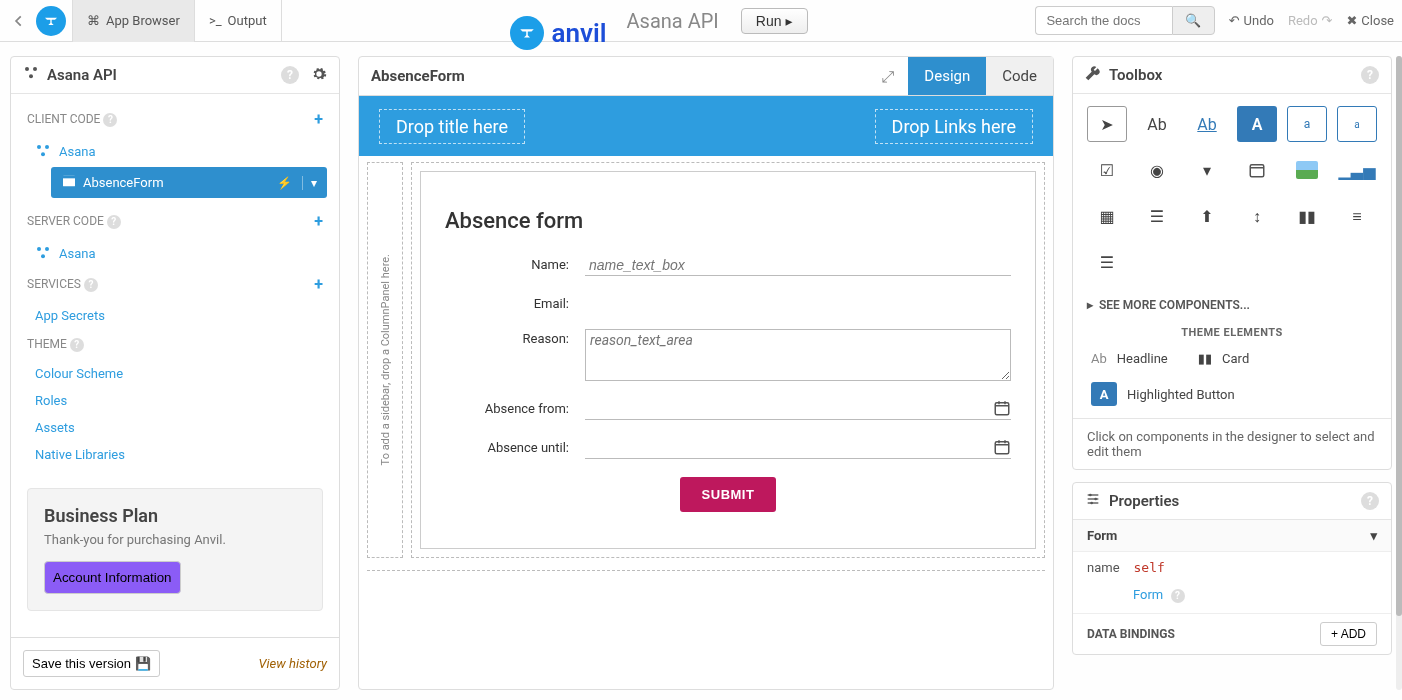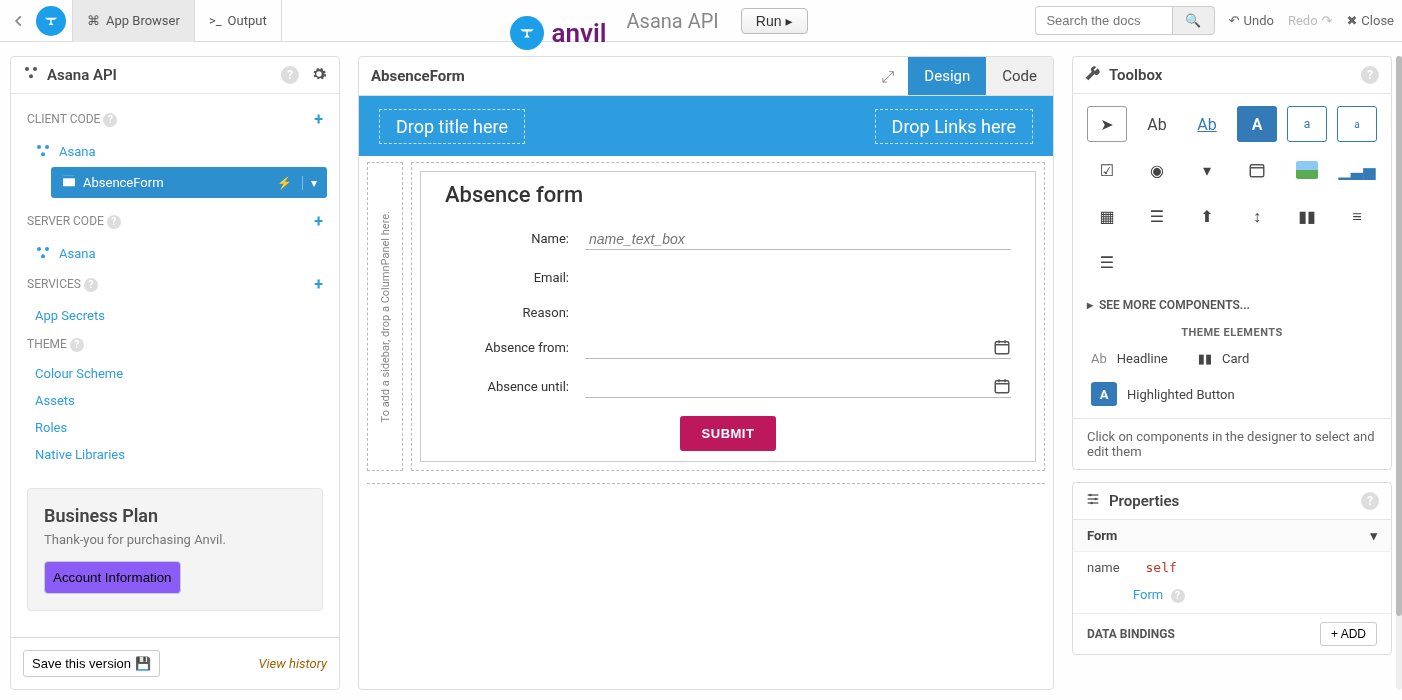--- a/index.html
+++ b/index.html
@@ -27,21 +27,21 @@
 .anvil-logo {
   width:30px;height:30px;border-radius:50%;background:#1c9ee8;margin:0 6px;display:flex;align-items:center;justify-content:center;
 }
 .anvil-logo svg{fill:#fff;width:16px;height:16px;}
 .tabbtn {
   display:flex;align-items:center;gap:6px;padding:0 14px;height:42px;border-right:1px solid #ddd;color:#555;
 }
 .tabbtn.active { background:#e9e9e9; }
 .tabbtn.first { border-left:1px solid #ddd; }
 .topbar .center { flex:1;display:flex;align-items:center;justify-content:center;gap:10px; }
-.brand-anvil { display:flex; align-items:center; gap:8px; font-size:26px; font-weight:600; color:#701a75;margin-top:24px;}
+.brand-anvil { display:flex; align-items:center; gap:8px; font-size:26px; font-weight:600; color:#1d4ed8;margin-top:24px;}
 .brand-anvil .anv-logo-big {
   width:34px;height:34px;border-radius:50%;background:#1c9ee8;display:flex;align-items:center;justify-content:center;
 }
 .brand-anvil .anv-logo-big svg{fill:#fff;width:18px;height:18px;}
 .app-title { font-size:20px;color:#888;margin-left:10px;}
 .run-btn {
   border:1px solid #bbb;border-radius:4px;padding:4px 14px;background:linear-gradient(#fff,#eee);display:flex;align-items:center;gap:4px;font-size:14px;color:#333;margin-left:12px;
 }
 .topbar .right {display:flex;align-items:center;gap:14px;}
 .searchbox {display:flex;align-items:center;}
@@ -97,21 +97,21 @@
 .dc-tab.inactive{background:#f0f0f0;color:#444;}
 .design-surface{flex:1;padding:0;}
 .hero{
   background:#2e9ddf;height:60px;display:flex;align-items:center;justify-content:space-between;padding:0 20px;
 }
 .drop-box{border:1px dashed rgba(255,255,255,.7);color:#fff;padding:6px 16px;font-size:18px;}
 .canvas-wrap{display:flex;padding:0 8px 8px 8px;gap:8px;margin-top:6px;}
 .side-drop{border:1px dashed #bbb;width:36px;display:flex;align-items:center;justify-content:center;}
 .side-drop span{writing-mode:vertical-rl;transform:rotate(180deg);font-size:11px;color:#888;}
 .form-canvas{flex:1;border:1px dashed #bbb;}
-.inner-card{border:1px solid #ccc;margin:8px;padding:10px 24px;}
+.inner-card{border:1px solid #ccc;margin:8px;padding:36px 24px;}
 .inner-card h2{font-size:22px;font-weight:500;color:#333;margin-bottom:22px;}
 .frow{display:flex;align-items:flex-start;margin-bottom:18px;}
 .frow label{width:140px;text-align:right;padding-right:16px;color:#333;padding-top:2px;}
 .frow .fld{flex:1;border:none;border-bottom:1px solid #bbb;padding:2px 4px;font-style:italic;color:#999;font-size:14px;}
 .frow textarea.fld{height:52px;border:1px solid #bbb;resize:vertical;font-family:inherit;}
 .frow .date-fld{flex:1;display:flex;align-items:center;border-bottom:1px solid #bbb;padding-bottom:2px;}
 .frow .date-fld input{flex:1;border:none;}
 .cal-icon{width:18px;height:18px;display:inline-block;}
 .cal-icon svg{width:18px;height:18px;stroke:#555;fill:none;stroke-width:2;}
 .submit-wrap{text-align:center;margin-top:18px;}
@@ -129,21 +129,21 @@
 .seemore{padding:6px 14px;font-size:12px;color:#555;font-weight:600;display:flex;align-items:center;gap:6px;}
 .theme-el-hdr{text-align:center;font-size:11px;font-weight:700;color:#666;letter-spacing:.5px;padding:8px 0;}
 .theme-row{display:flex;gap:30px;padding:4px 18px;align-items:center;}
 .theme-cell{display:flex;align-items:center;gap:10px;font-size:13px;color:#444;}
 .hl-btn{background:#337ab7;color:#fff;border-radius:3px;width:26px;height:24px;display:flex;align-items:center;justify-content:center;font-weight:700;}
 .helper-note{border-top:1px solid #e5e5e5;padding:10px 14px;color:#666;font-size:13px;}
 
 .properties .prop-body{padding:0;}
 .prop-row{display:flex;align-items:center;justify-content:space-between;padding:8px 14px;border-bottom:1px solid #eee;}
 .prop-row.hdr{font-weight:700;color:#444;background:#fafafa;}
-.prop-kv{display:flex;align-items:center;gap:26px;padding:8px 14px;}
+.prop-kv{display:flex;align-items:center;gap:14px;padding:8px 14px;}
 .prop-kv .k{color:#555;}
 .prop-kv .v{color:#c0392b;font-family:Menlo,Consolas,monospace;}
 .prop-type{padding:4px 14px 10px 60px;}
 .prop-type a{color:#2e9ddf;}
 .databind{display:flex;align-items:center;justify-content:space-between;padding:8px 14px;border-top:1px solid #eee;}
 .addbtn{border:1px solid #ccc;border-radius:3px;padding:4px 10px;background:#fff;font-size:12px;}
 
 .gear-icon svg,.wrench-icon svg,.sliders-icon svg,.module-icon svg,.window-icon svg{width:16px;height:16px;fill:#555;}
 .tree-item .module-icon svg{fill:#2e9ddf;}
 .tree-item.form .window-icon svg{fill:#fff;}
@@ -282,22 +282,22 @@
         <span class="plus">+</span>
       </div>
       <div class="tree-item" style="color:#2e9ddf;">
         <span>App Secrets</span>
       </div>
       <div class="sec-hdr">
         <span><span>THEME</span> <span class="help-circ" style="display:inline-flex;width:14px;height:14px;font-size:10px;">?</span></span>
       </div>
       <div class="theme-links">
         <a>Colour Scheme</a>
+        <a>Roles</a>
         <a>Assets</a>
-        <a>Roles</a>
         <a>Native Libraries</a>
       </div>
       <div class="bizplan">
         <h3>Business Plan</h3>
         <p>Thank-you for purchasing Anvil.</p>
         <button class="acct-btn">Account Information</button>
       </div>
     </div>
     <div class="sidebar-foot">
       <button class="save-btn">
@@ -331,20 +331,21 @@
             <h2>Absence form</h2>
             <div class="frow">
               <label>Name:</label>
               <input class="fld" placeholder="name_text_box" style="">
             </div>
             <div class="frow">
               <label>Email:</label>
             </div>
             <div class="frow">
               <label>Reason:</label>
+              <textarea class="fld" placeholder="reason_text_area" style=""></textarea>
             </div>
             <div class="frow">
               <label>Absence from:</label>
               <div class="date-fld">
                   <input style="">
                   <span class="cal-icon"><svg viewBox="0 0 24 24">
                       <rect x="3" y="5" width="18" height="16" rx="2"></rect>
                       <line x1="3" y1="9" x2="21" y2="9"></line>
                       <line x1="8" y1="3" x2="8" y2="7"></line>
                       <line x1="16" y1="3" x2="16" y2="7"></line>

